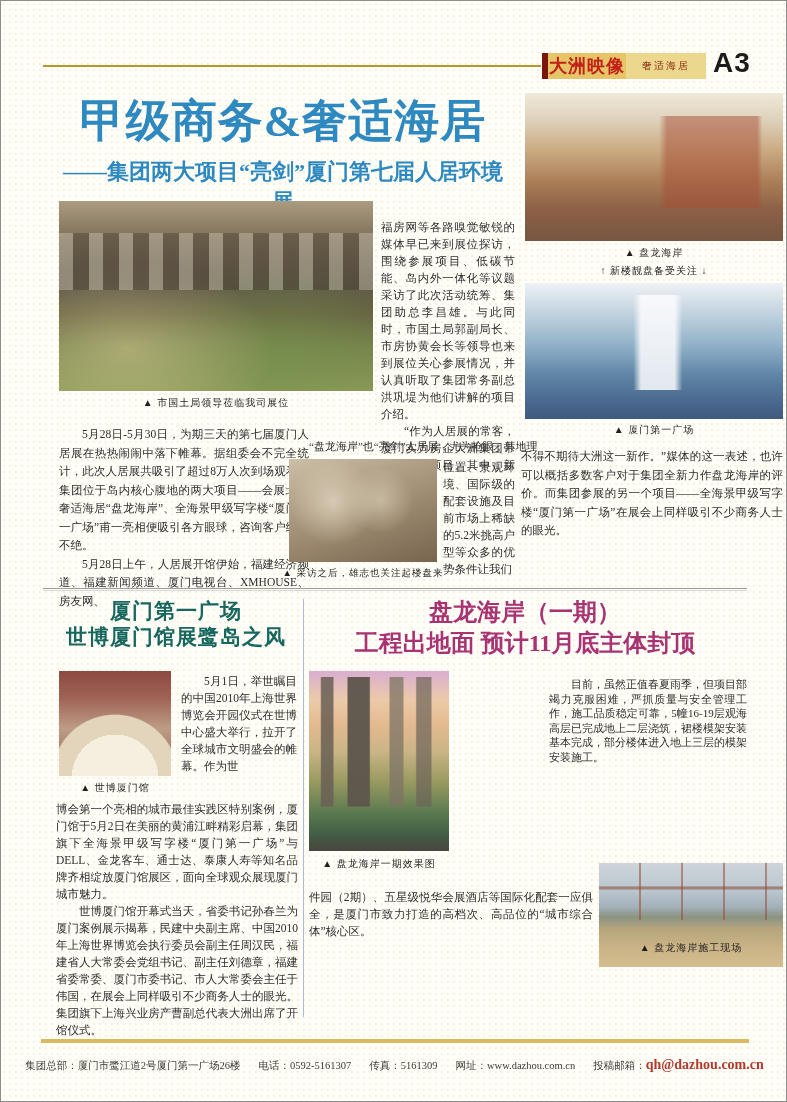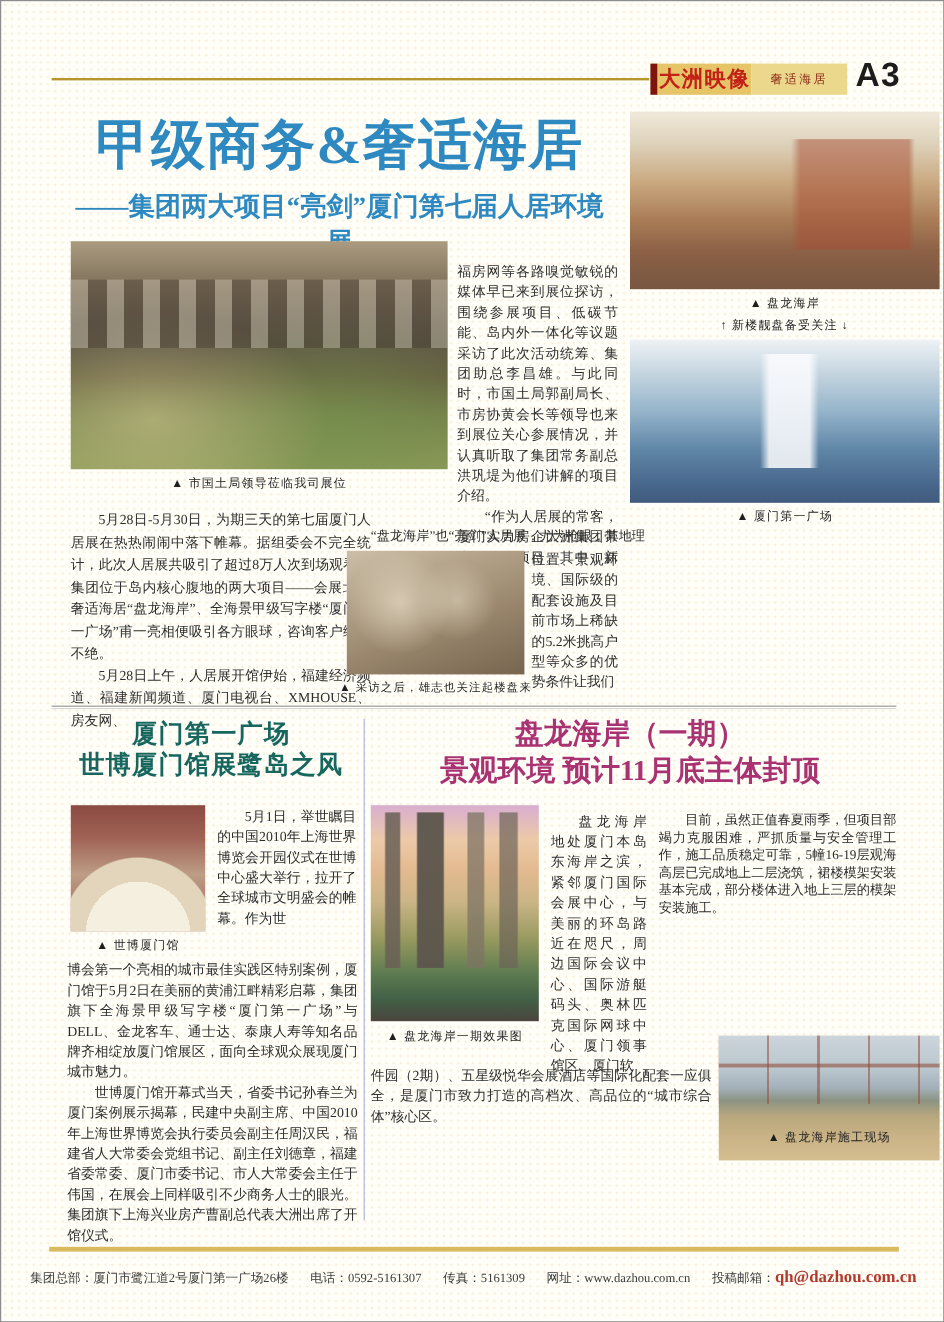--- a/index.html
+++ b/index.html
@@ -154,20 +154,23 @@
     <p>位置、景观环境、国际级的配套设施及目前市场上稀缺的5.2米挑高户型等众多的优势条件让我们</p>
   </div>
   <div class="abs caption" style="left:278px;top:566px;width:168px;font-size:9.5px;">▲ 采访之后，雄志也关注起楼盘来</div>
 
   <div class="photo ph-booth1" style="left:524px;top:92px;width:258px;height:148px;"></div>
   <div class="abs caption" style="left:524px;top:263px;width:258px;">↑ 新楼靓盘备受关注 ↓</div>
   <div class="abs caption" style="left:524px;top:245px;width:258px;">▲ 盘龙海岸</div>
   <div class="photo ph-booth2" style="left:524px;top:282px;width:258px;height:136px;"></div>
   <div class="abs caption" style="left:524px;top:422px;width:258px;">▲ 厦门第一广场</div>
 
+  <div class="abs body-text lh19" style="left:520px;top:446px;width:262px;">
+    <p>不得不期待大洲这一新作。”媒体的这一表述，也许可以概括多数客户对于集团全新力作盘龙海岸的评价。而集团参展的另一个项目——全海景甲级写字楼“厦门第一广场”在展会上同样吸引不少商务人士的眼光。</p>
+  </div>
 
   <div class="abs section-divider"></div>
 
   <div class="abs teal-title" style="left:52px;top:597px;width:246px;">
     <div>厦门第一广场</div>
     <div>世博厦门馆展鹭岛之风</div>
   </div>
   <div class="photo ph-expo" style="left:58px;top:670px;width:112px;height:105px;"></div>
   <div class="abs caption" style="left:50px;top:780px;width:128px;">▲ 世博厦门馆</div>
   <div class="abs body-text lh17" style="left:180px;top:672px;width:116px;">
@@ -175,28 +178,25 @@
   </div>
   <div class="abs body-text lh17" style="left:55px;top:800px;width:242px;">
     <p>博会第一个亮相的城市最佳实践区特别案例，厦门馆于5月2日在美丽的黄浦江畔精彩启幕，集团旗下全海景甲级写字楼“厦门第一广场”与DELL、金龙客车、通士达、泰康人寿等知名品牌齐相绽放厦门馆展区，面向全球观众展现厦门城市魅力。</p>
     <p class="ind">世博厦门馆开幕式当天，省委书记孙春兰为厦门案例展示揭幕，民建中央副主席、中国2010年上海世界博览会执行委员会副主任周汉民，福建省人大常委会党组书记、副主任刘德章，福建省委常委、厦门市委书记、市人大常委会主任于伟国，在展会上同样吸引不少商务人士的眼光。集团旗下上海兴业房产曹副总代表大洲出席了开馆仪式。</p>
   </div>
 
   <div class="abs column-divider"></div>
 
   <div class="abs magenta-title" style="left:312px;top:596px;width:424px;">
     <div>盘龙海岸（一期）</div>
-    <div>景观环境 预计11月底主体封顶</div>
+    <div>工程出地面 预计11月底主体封顶</div>
   </div>
   <div class="photo ph-render" style="left:308px;top:670px;width:140px;height:180px;"></div>
   <div class="abs caption" style="left:298px;top:856px;width:160px;">▲ 盘龙海岸一期效果图</div>
 
-  <div class="abs body-text lh17" style="left:458px;top:676px;width:80px;">
-    <p class="ind">盘龙海岸地处厦门本岛东海岸之滨，紧邻厦门国际会展中心，与美丽的环岛路近在咫尺，周边国际会议中心、国际游艇码头、奥林匹克国际网球中心、厦门领事馆区、厦门软</p>
-  </div>
 
   <div class="abs body-text lh14" style="left:548px;top:676px;width:198px;">
     <p class="ind">目前，虽然正值春夏雨季，但项目部竭力克服困难，严抓质量与安全管理工作，施工品质稳定可靠，5幢16-19层观海高层已完成地上二层浇筑，裙楼模架安装基本完成，部分楼体进入地上三层的模架安装施工。</p>
   </div>
 
   <div class="abs body-text lh17" style="left:308px;top:888px;width:284px;">
     <p>件园（2期）、五星级悦华会展酒店等国际化配套一应俱全，是厦门市致力打造的高档次、高品位的“城市综合体”核心区。</p>
   </div>
 
   <div class="photo ph-site" style="left:598px;top:862px;width:184px;height:104px;"></div>

